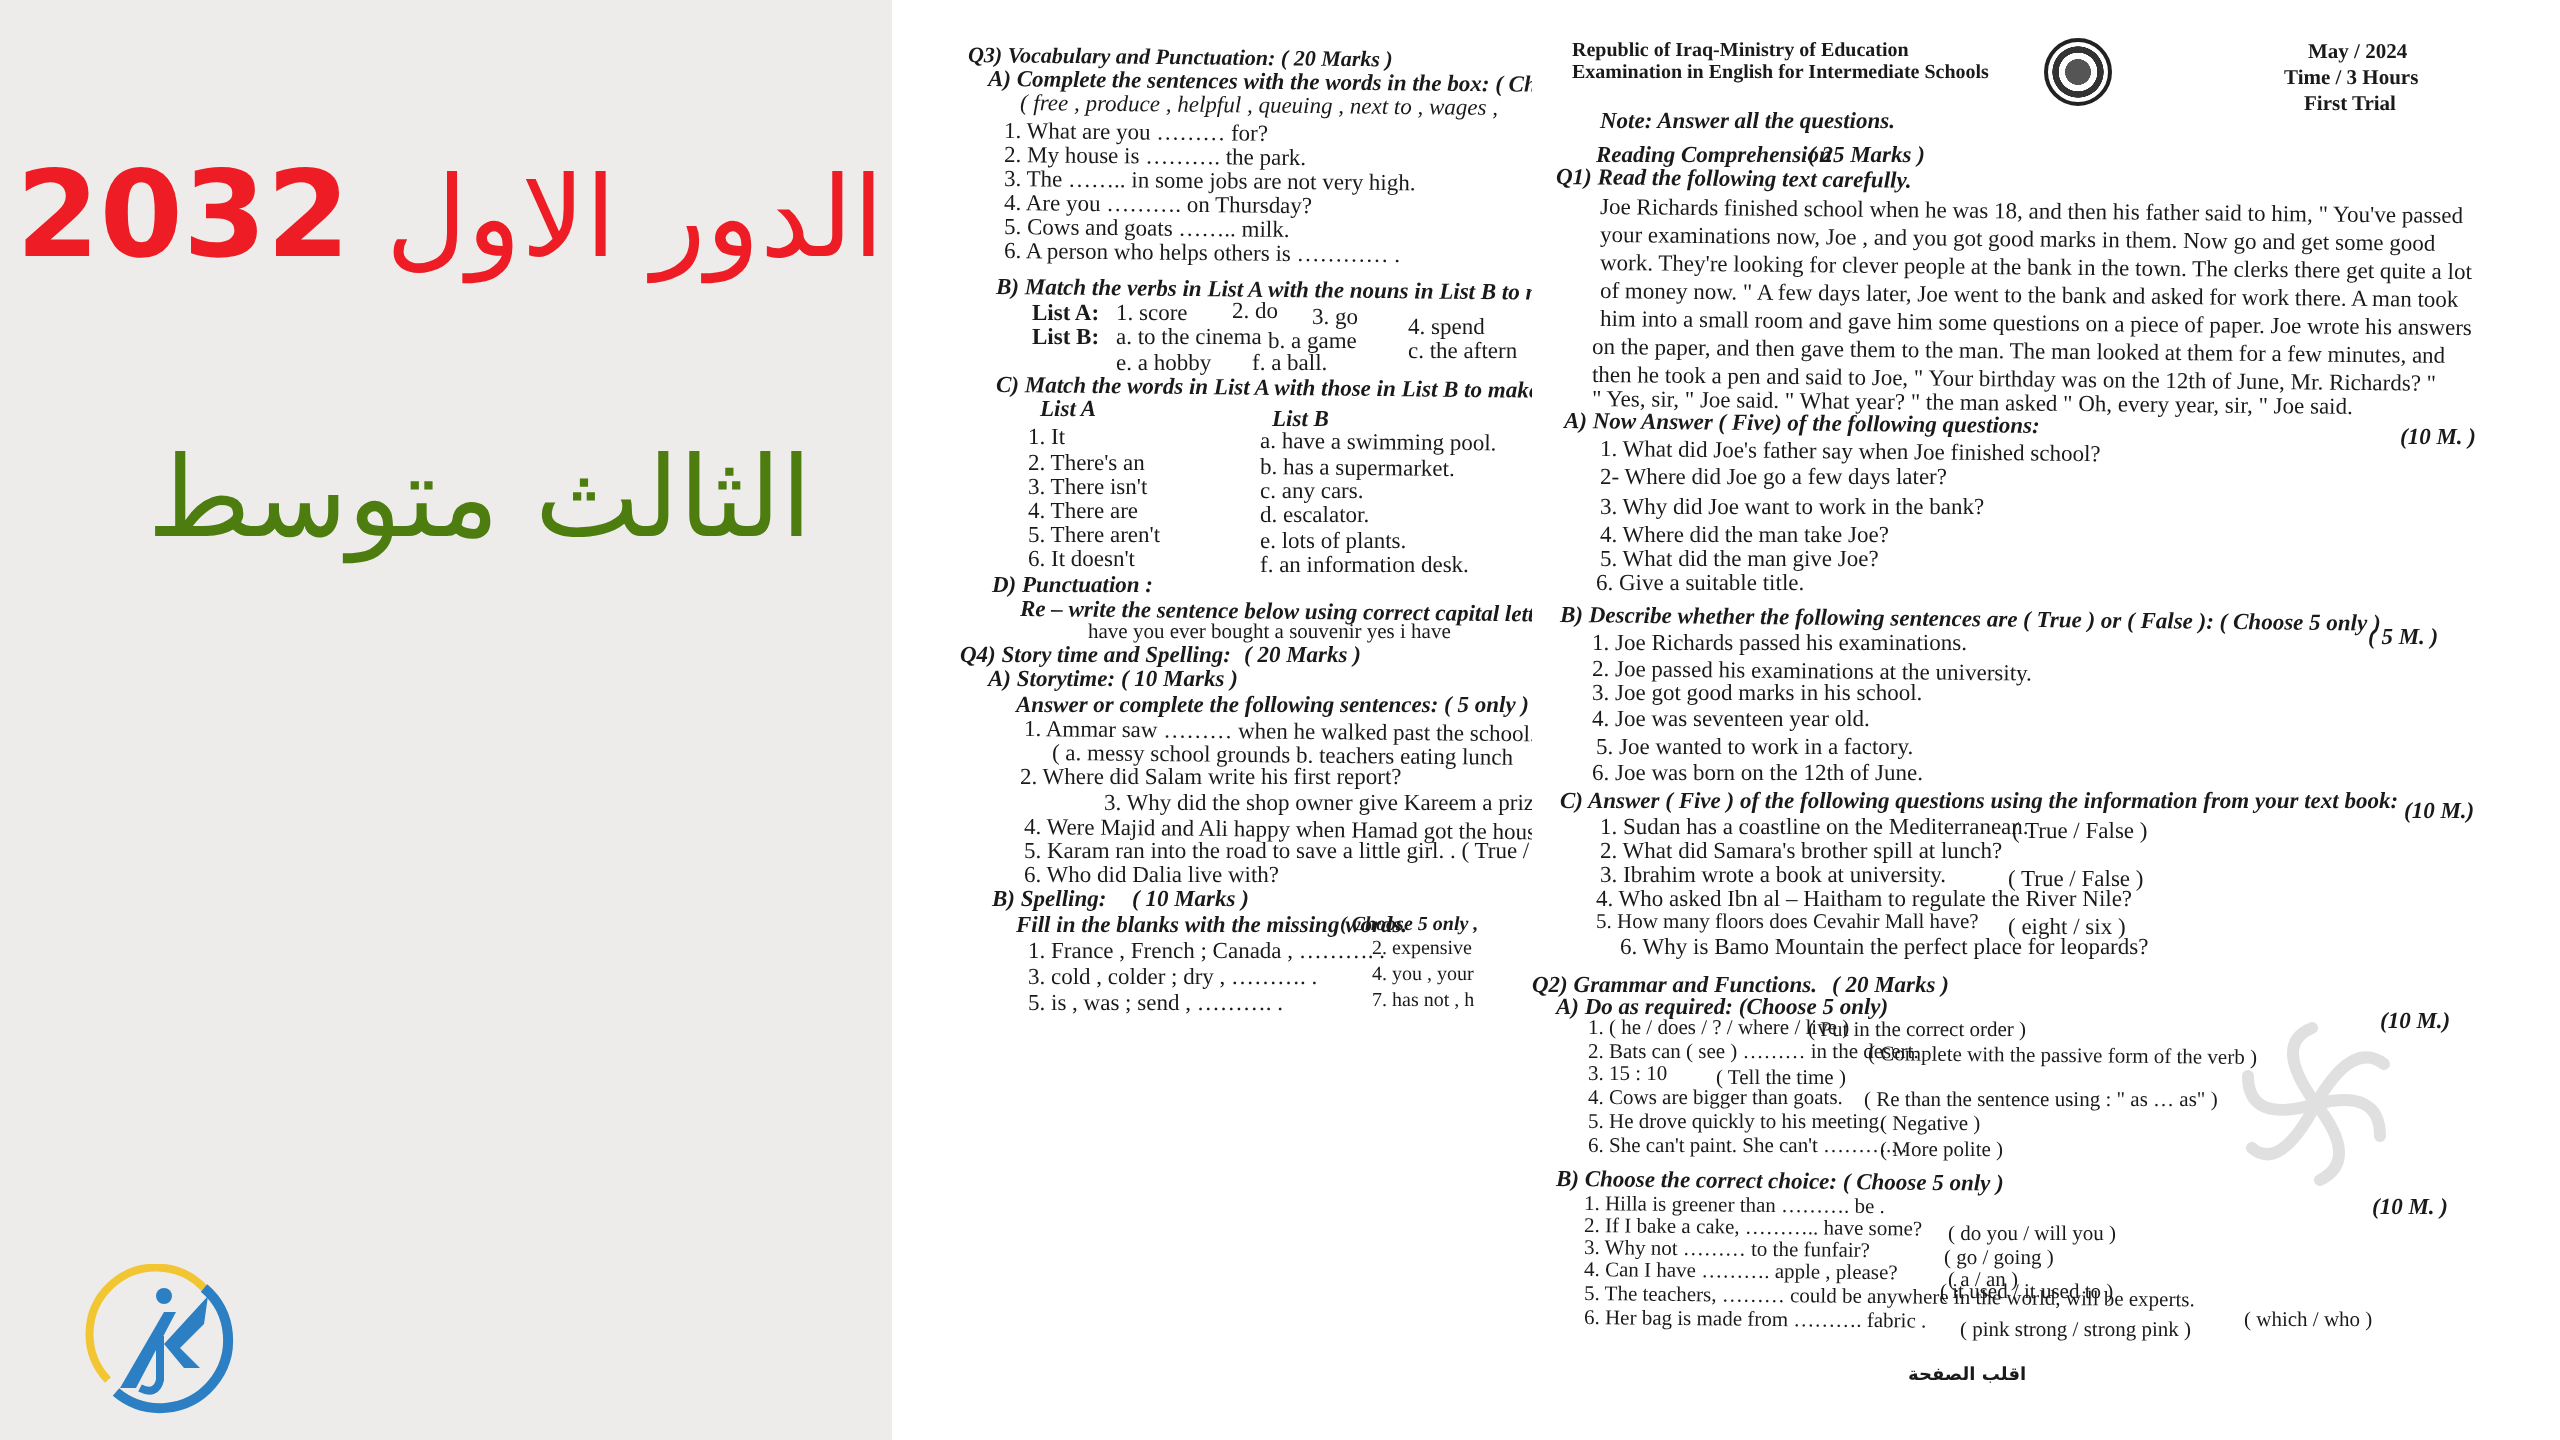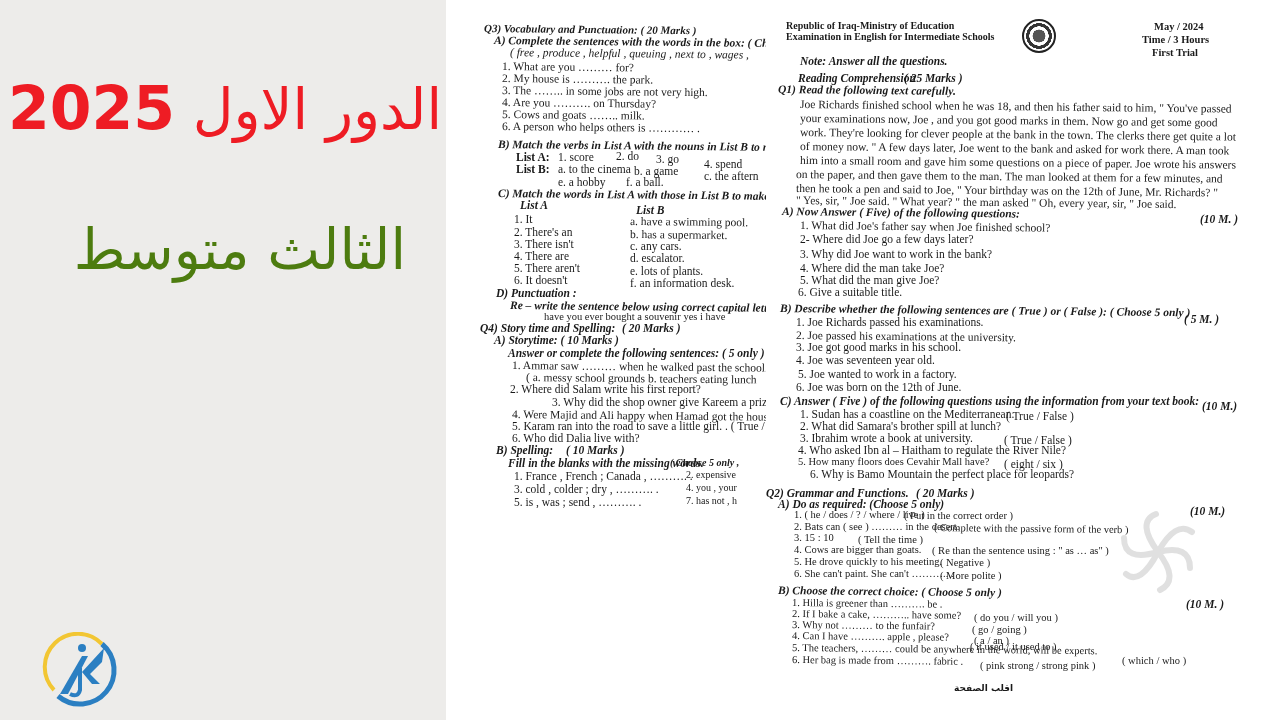--- a/index.html
+++ b/index.html
@@ -29,21 +29,21 @@
   .watermark { position: absolute; opacity: 0.16; }
   #emblem { position: absolute; left: 576px; top: 19px; width: 34px; height: 34px; border-radius: 50%;
     border: 2px solid #222; background: radial-gradient(circle, #555 0 30%, #fff 31% 45%, #333 46% 60%, #fff 61%); }
 </style>
 </head>
 <body>
 
 <div id="left-panel">
   <div id="title-red">
     <span>الدور الاول</span>
-    <span class="year">2025</span>
+    <span class="year">2032</span>
   </div>
   <div id="title-black">الثالث متوسط</div>
   <svg id="logo" viewBox="0 0 76 76">
     <path d="M12 58 A30 30 0 0 1 60 12" fill="none" stroke="#f2c633" stroke-width="4"></path>
     <path d="M60 12 A30 30 0 0 1 16 64" fill="none" stroke="#2b7fc2" stroke-width="5"></path>
     <path d="M18 62 L40 24 L46 24 L26 62 Z" fill="#2b7fc2"></path>
     <circle cx="40" cy="16" r="4" fill="#2b7fc2"></circle>
     <path d="M40 40 L62 16 L60 30 L48 42 L58 52 L50 52 Z" fill="#2b7fc2"></path>
     <path d="M38 36 L38 58 Q36 66 28 62" fill="none" stroke="#2b7fc2" stroke-width="4"></path>
   </svg>

